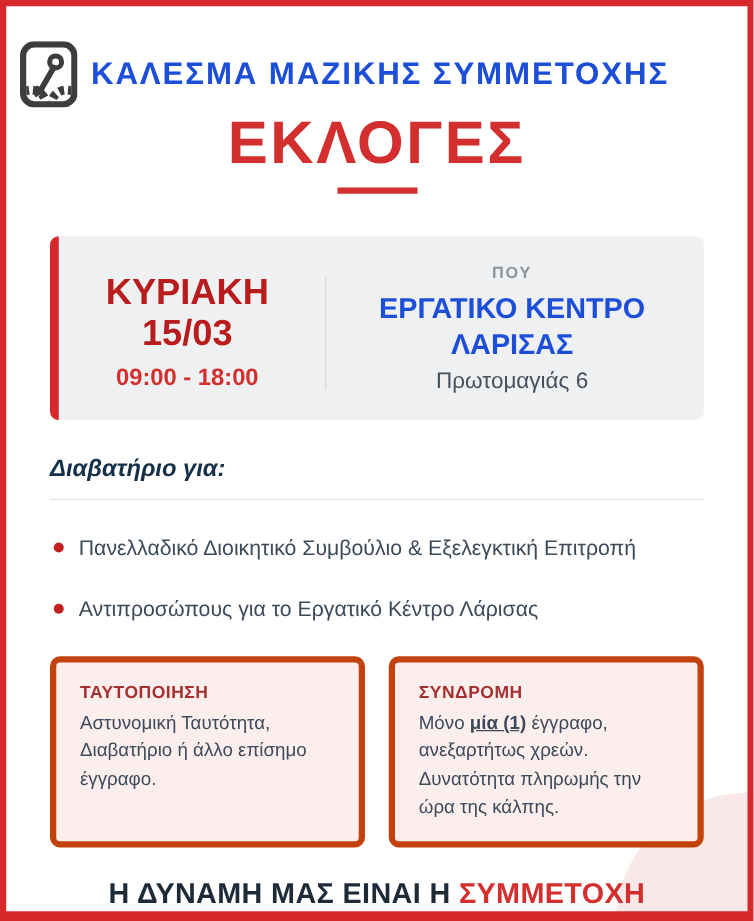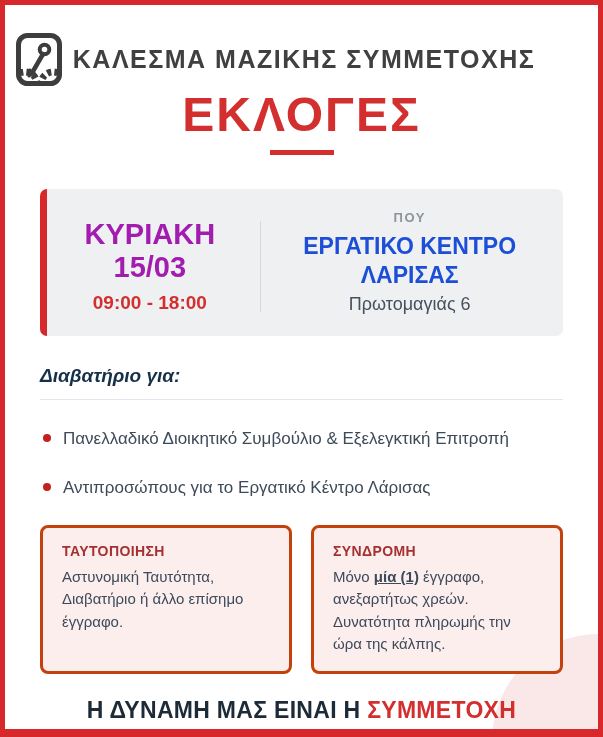--- a/index.html
+++ b/index.html
@@ -28,21 +28,21 @@
   }
   .content{position:relative;z-index:1;padding:33px 40px 0 40px;}
 
   
   .brand-row{
     display:flex;align-items:center;justify-content:center;gap:11px;
     transform:translateX(-26px);
   }
   .logo{width:46px;height:53px;flex:0 0 auto;}
   .kicker{
-    font-size:25px;font-weight:bold;color:#404040;
+    font-size:25px;font-weight:bold;color:#1d4ed8;
     letter-spacing:1.5px;white-space:nowrap;
   }
   .page-title{
     margin-top:5px;text-align:center;
     font-size:48px;font-weight:bold;color:#d32f2f;
     letter-spacing:2px;line-height:1.0;
   }
   .title-underline{
     width:64px;height:5px;background:#d32f2f;
     margin:11px auto 0 auto;
@@ -60,21 +60,21 @@
   }
   .event-accent{
     position:absolute;left:0;top:0;bottom:0;width:7px;
     background:#d7282b;border-radius:7px 0 0 7px;
   }
   .event-col{text-align:center;}
   .event-col.when{flex:0 0 42%;}
   .event-col.where{flex:0 0 57%;}
   .event-divider{width:1px;align-self:stretch;background:#d6d9dc;margin:14px 0 6px 0;}
   .event-label{font-size:13px;font-weight:bold;color:#8d949c;letter-spacing:1.5px;}
-  .event-day,.event-date{font-size:29px;font-weight:bold;color:#a21caf;line-height:1.15;}
+  .event-day,.event-date{font-size:29px;font-weight:bold;color:#b91c1c;line-height:1.15;}
   .event-day{margin-top:7px;}
   .event-hours{font-size:19px;font-weight:bold;color:#d32f2f;margin-top:8px;}
   .event-venue{
     font-size:23px;font-weight:bold;color:#1d4ed8;line-height:1.22;
     margin:7px auto 0 auto;max-width:250px;
   }
   .event-address{font-size:18px;color:#46505e;margin-top:5px;}
 
   
   .vote-section{margin-top:29px;}
@@ -90,21 +90,21 @@
     content:"";position:absolute;left:3px;top:6px;
     width:8px;height:8px;border-radius:50%;background:#c4201f;
   }
   .vote-item.bold{font-weight:bold;color:#2e3a49;}
 
   
   .notice-row{display:flex;gap:19px;margin-top:26px;}
   .notice-card{
     flex:1 1 0;
     background:#fdeeee;
-    border:3px solid #c2410c;
+    border:5px solid #c2410c;
     border-radius:8px;
     padding:15px 19px;
     box-sizing:border-box;
   }
   .notice-title{font-size:14px;font-weight:bold;color:#a53030;letter-spacing:0.4px;}
   .notice-text{font-size:15px;color:#3c4a5a;line-height:1.5;margin-top:7px;}
   .emph{font-weight:bold;text-decoration:underline;}
 
   
   .slogan{

